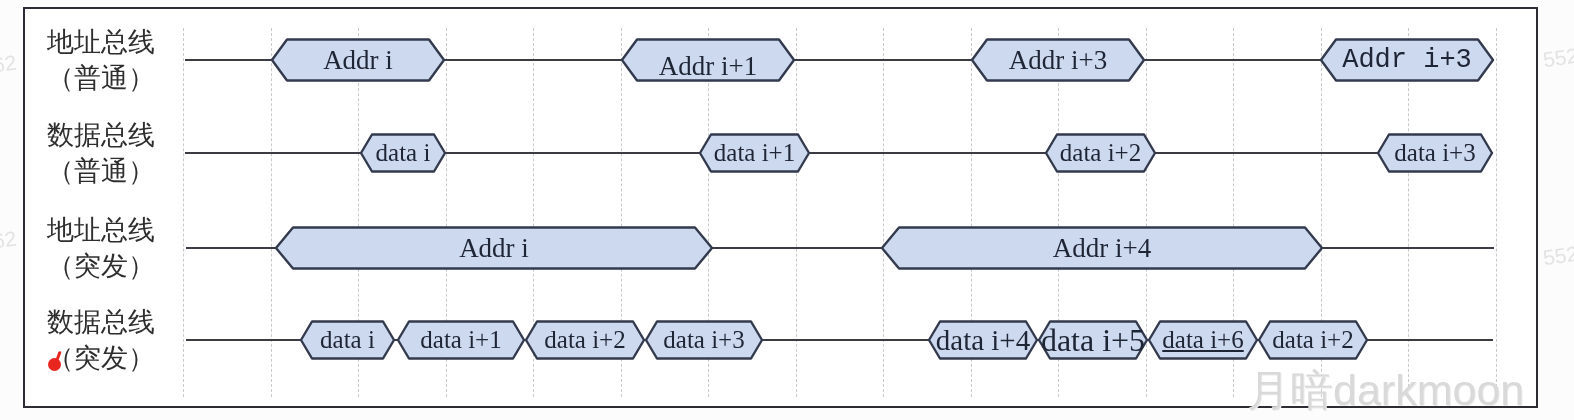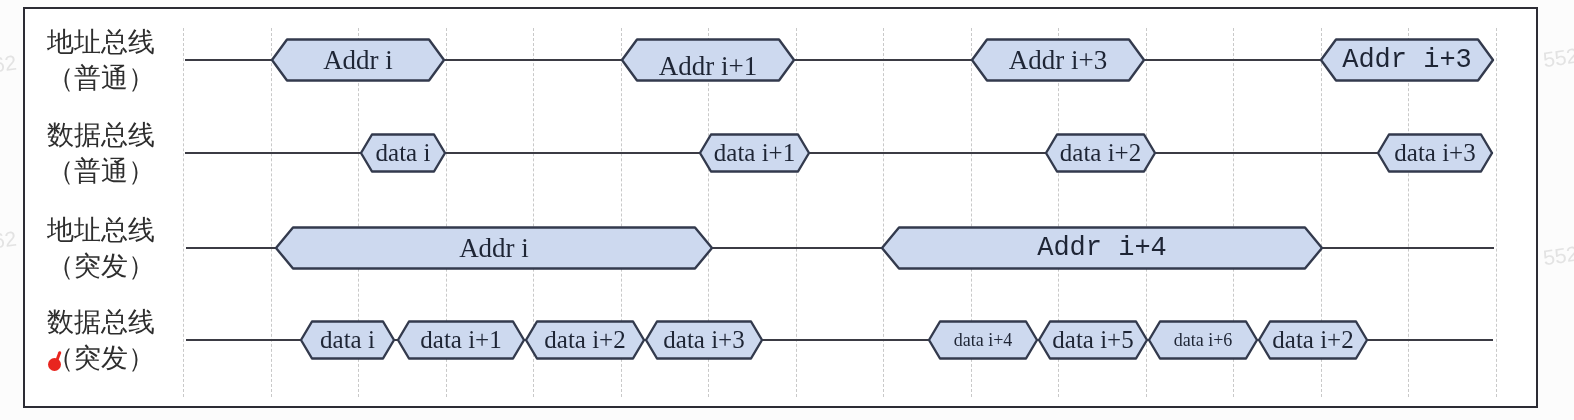--- a/index.html
+++ b/index.html
@@ -139,21 +139,21 @@
       <div class="hex-seg" style="left: 275px; top: 226px; width: 438px; height: 44px;">
         <svg width="438" height="44" viewBox="0 0 438 44">
           <polygon points="1,22 18,1.5 420,1.5 437,22 420,42.5 18,42.5" fill="#cdd9ef" stroke="#333a4d" stroke-width="2.4" stroke-linejoin="round"></polygon>
         </svg>
         <span class="seg-text" style="font-size: 27px;">Addr i</span>
       </div>
       <div class="hex-seg" style="left: 881px; top: 226px; width: 442px; height: 44px;">
         <svg width="442" height="44" viewBox="0 0 442 44">
           <polygon points="1,22 18,1.5 424,1.5 441,22 424,42.5 18,42.5" fill="#cdd9ef" stroke="#333a4d" stroke-width="2.4" stroke-linejoin="round"></polygon>
         </svg>
-        <span class="seg-text" style="font-size: 27px; font-family: Liberation Mono, monospace;">Addr i+4</span>
+        <span class="seg-text" style="font-size: 27px;">Addr i+4</span>
       </div>
       <div class="row-label" style="left: 26px; top: 296px; height: 88px;">
         <span>数据总线</span>
         <span>（突发）</span>
         <span class="red-mark" style="left: 22px; top: 57px;">
           <span class="dot"></span>
           <span class="tail"></span>
         </span>
       </div>
       <div class="bus-line" style="left: 186px; top: 338.75px; width: 1307px; background: rgb(59, 59, 68);"></div>
@@ -178,40 +178,41 @@
       <div class="hex-seg" style="left: 645px; top: 320px; width: 118px; height: 40px;">
         <svg width="118" height="40" viewBox="0 0 118 40">
           <polygon points="1,20 12,1.5 106,1.5 117,20 106,38.5 12,38.5" fill="#cdd9ef" stroke="#333a4d" stroke-width="2.4" stroke-linejoin="round"></polygon>
         </svg>
         <span class="seg-text" style="font-size: 25px;">data i+3</span>
       </div>
       <div class="hex-seg" style="left: 928px; top: 320px; width: 110px; height: 40px;">
         <svg width="110" height="40" viewBox="0 0 110 40">
           <polygon points="1,20 12,1.5 98,1.5 109,20 98,38.5 12,38.5" fill="#cdd9ef" stroke="#333a4d" stroke-width="2.4" stroke-linejoin="round"></polygon>
         </svg>
-        <span class="seg-text" style="font-size: 18px;">data i+4</span>
+        <span class="seg-text" style="font-size: 29px;">data i+4</span>
       </div>
       <div class="hex-seg" style="left: 1038px; top: 320px; width: 110px; height: 40px;">
         <svg width="110" height="40" viewBox="0 0 110 40">
           <polygon points="1,20 12,1.5 98,1.5 109,20 98,38.5 12,38.5" fill="#cdd9ef" stroke="#333a4d" stroke-width="2.4" stroke-linejoin="round"></polygon>
         </svg>
-        <span class="seg-text" style="font-size: 25px;">data i+5</span>
+        <span class="seg-text" style="font-size: 32px;">data i+5</span>
       </div>
       <div class="hex-seg" style="left: 1148px; top: 320px; width: 110px; height: 40px;">
         <svg width="110" height="40" viewBox="0 0 110 40">
           <polygon points="1,20 12,1.5 98,1.5 109,20 98,38.5 12,38.5" fill="#cdd9ef" stroke="#333a4d" stroke-width="2.4" stroke-linejoin="round"></polygon>
         </svg>
-        <span class="seg-text" style="font-size: 18px;">data i+6</span>
+        <span class="seg-text" style="font-size: 25px; text-decoration: underline;">data i+6</span>
       </div>
       <div class="hex-seg" style="left: 1258px; top: 320px; width: 110px; height: 40px;">
         <svg width="110" height="40" viewBox="0 0 110 40">
           <polygon points="1,20 12,1.5 98,1.5 109,20 98,38.5 12,38.5" fill="#cdd9ef" stroke="#333a4d" stroke-width="2.4" stroke-linejoin="round"></polygon>
         </svg>
         <span class="seg-text" style="font-size: 25px;">data i+2</span>
       </div>
     </div>
 
   <div class="wm-edge" style="left:-7px;top:52px;">62</div>
   <div class="wm-edge" style="left:-7px;top:228px;">62</div>
   <div class="wm-edge" style="left:1543px;top:46px;">552</div>
   <div class="wm-edge" style="left:1543px;top:244px;">552</div>
 
+  <div class="wm-main" style="left:1247px;top:362px;">月暗darkmoon</div>
 </div>
 
 </body></html>

